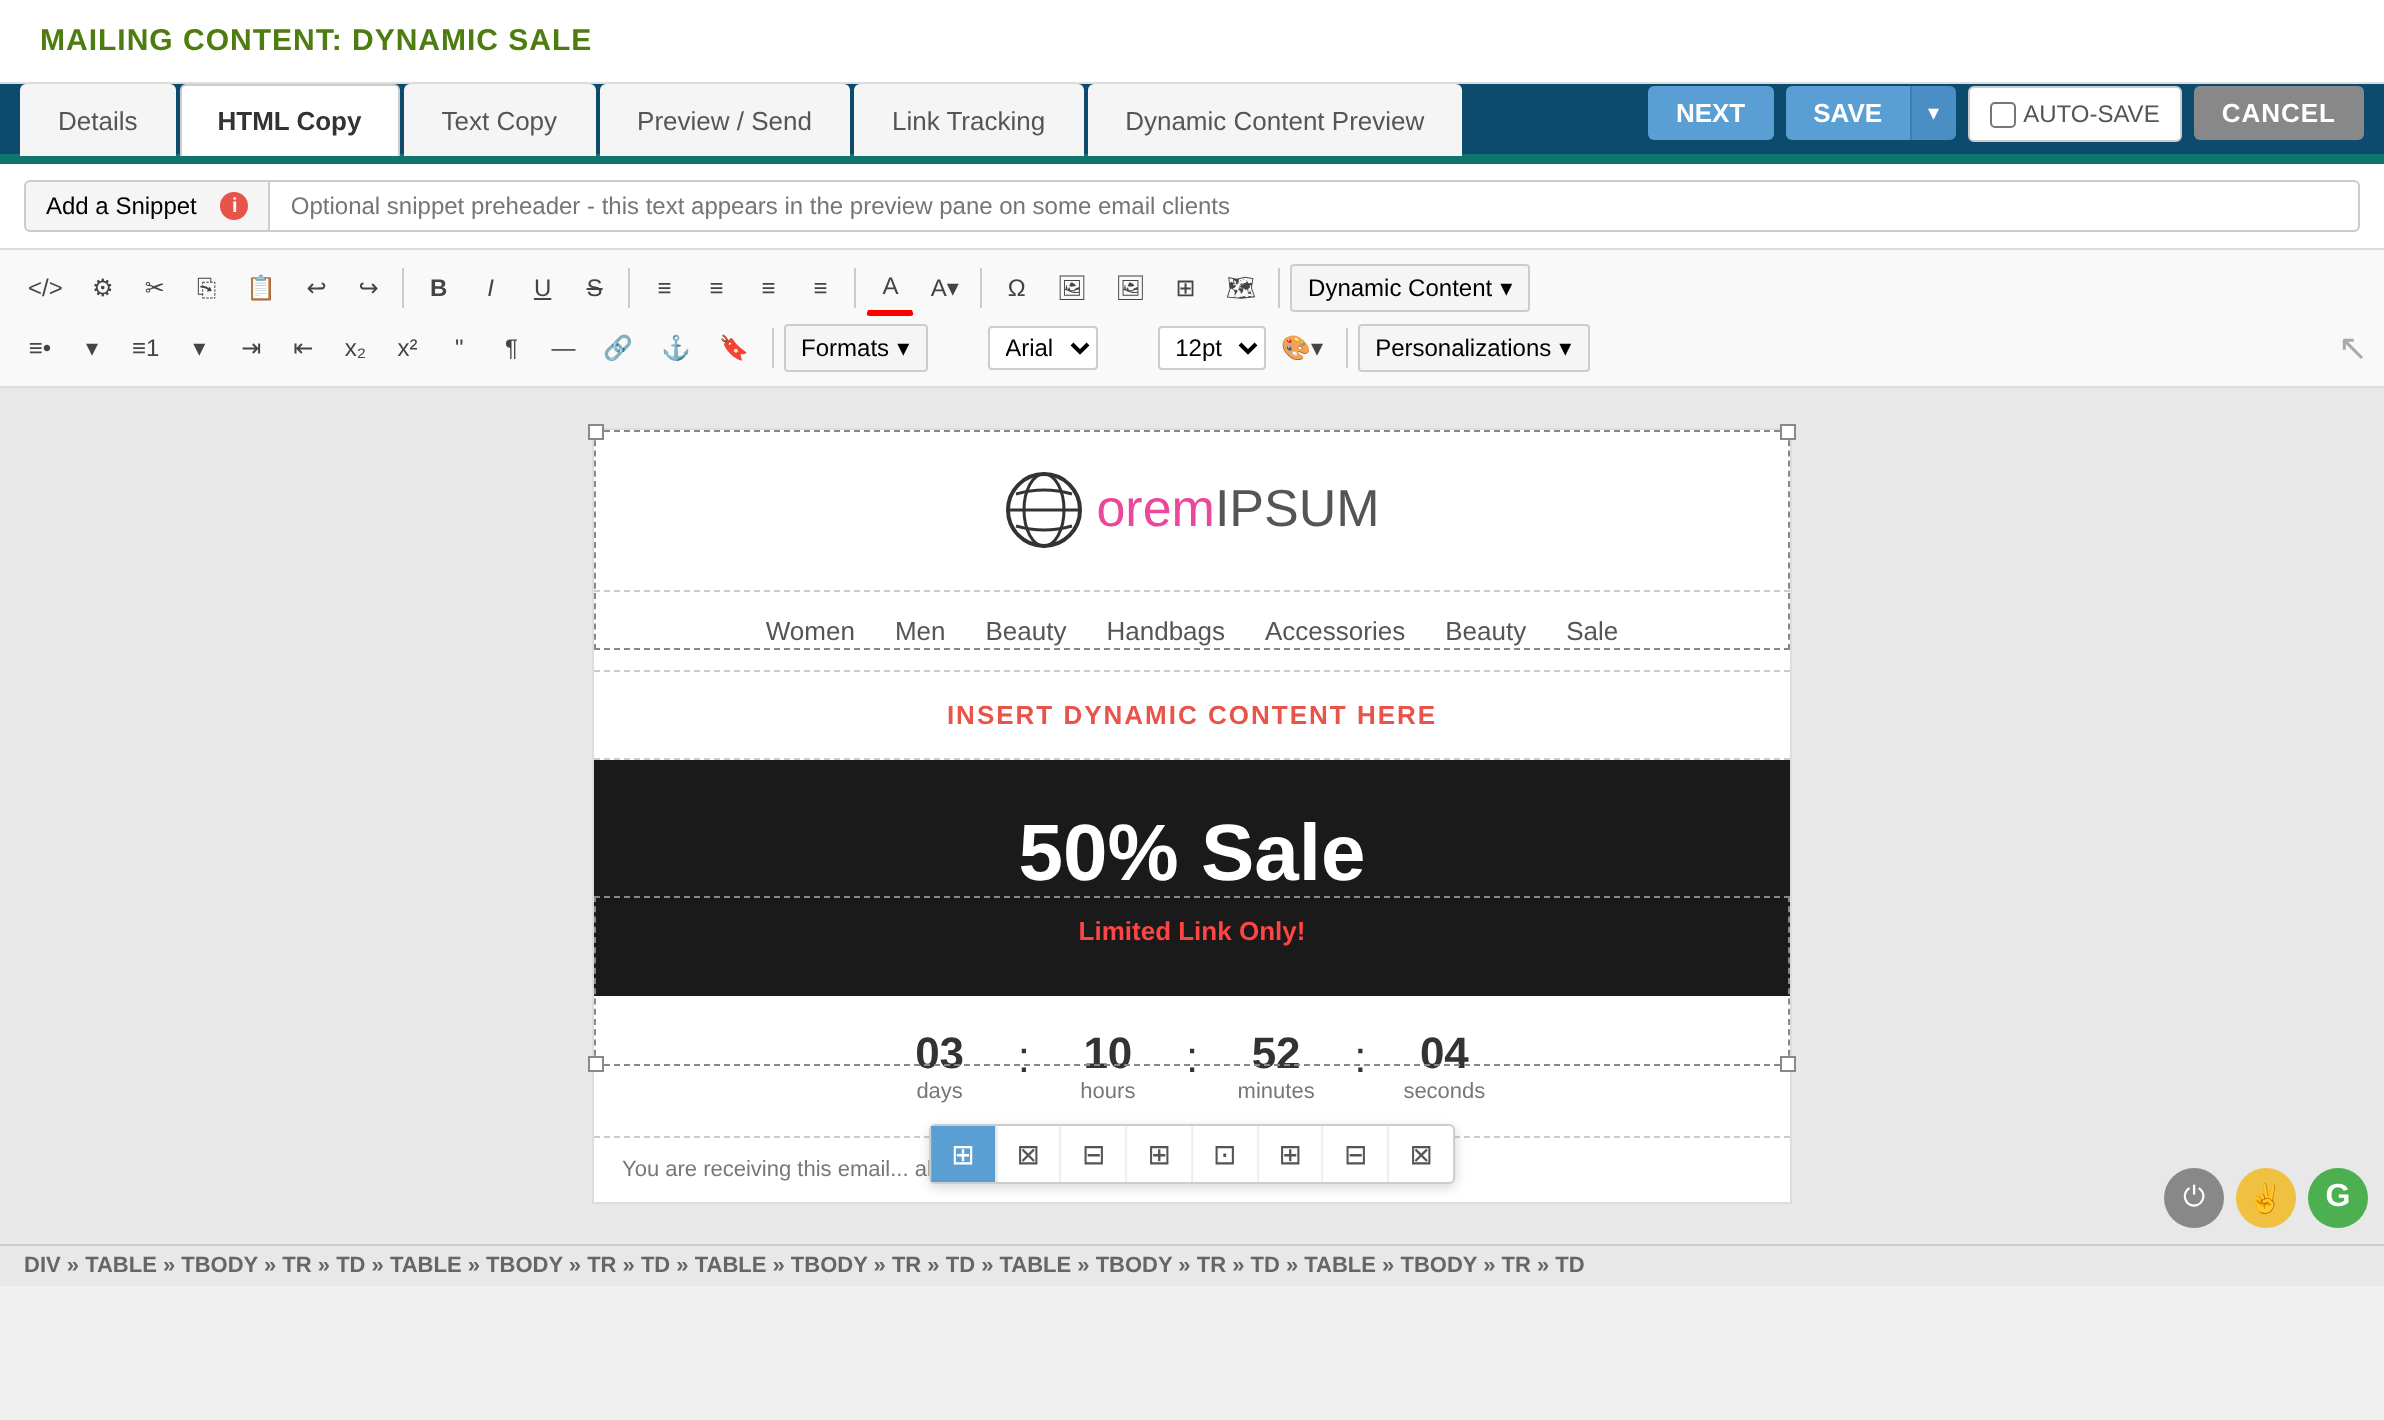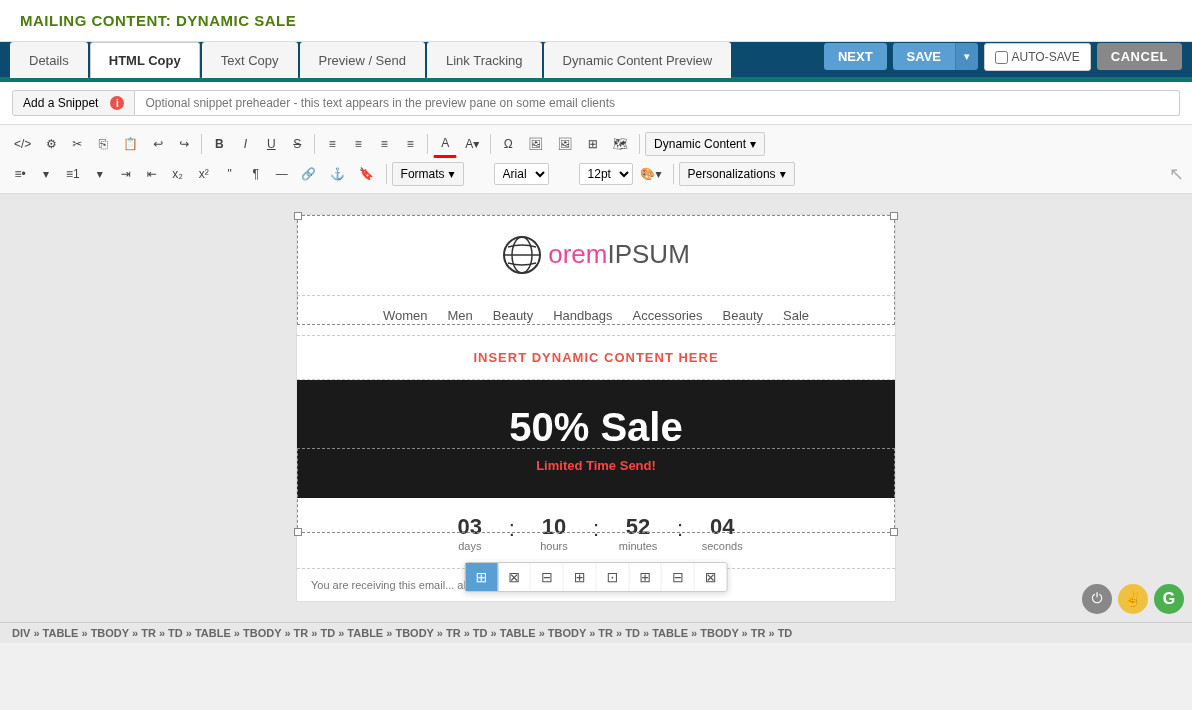--- a/index.html
+++ b/index.html
@@ -238,21 +238,21 @@
         <span>Sale</span>
       </div>
 
       <div class="dynamic-placeholder">
         <div class="dynamic-text">INSERT DYNAMIC CONTENT HERE</div>
       </div>
 
       <div class="sale-banner">
         <div class="sale-title">50% Sale</div>
         <div class="sale-subtitle">
-          <span>Limited Time Send</span><span style="color:#ff4444">!</span>
+          <span>Limited Link Only</span><span style="color:#ff4444">!</span>
         </div>
       </div>
 
       <div class="countdown">
         <div class="countdown-unit">
           <div class="countdown-num">03</div>
           <div class="countdown-label">days</div>
         </div>
         <div class="countdown-sep">:</div>
         <div class="countdown-unit">

